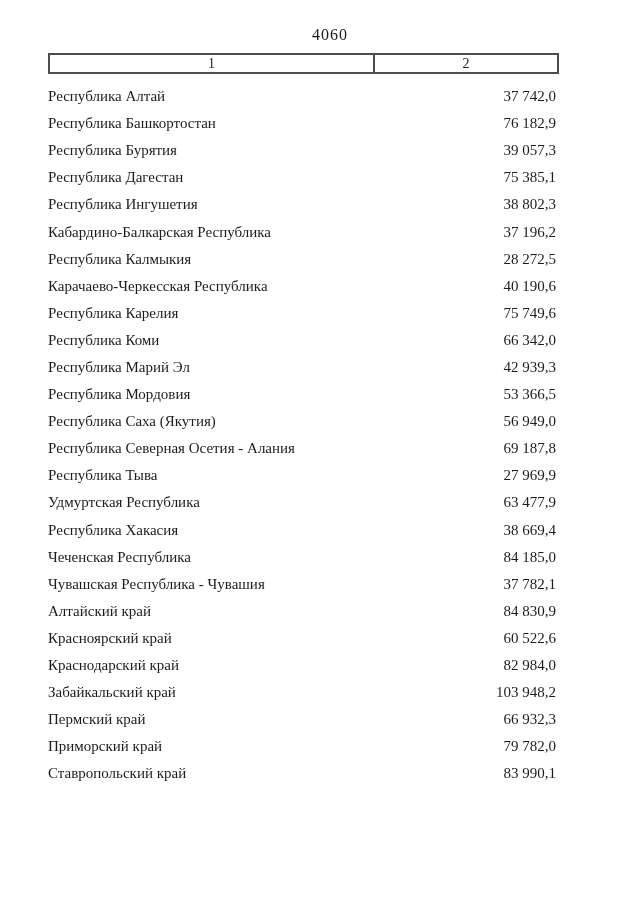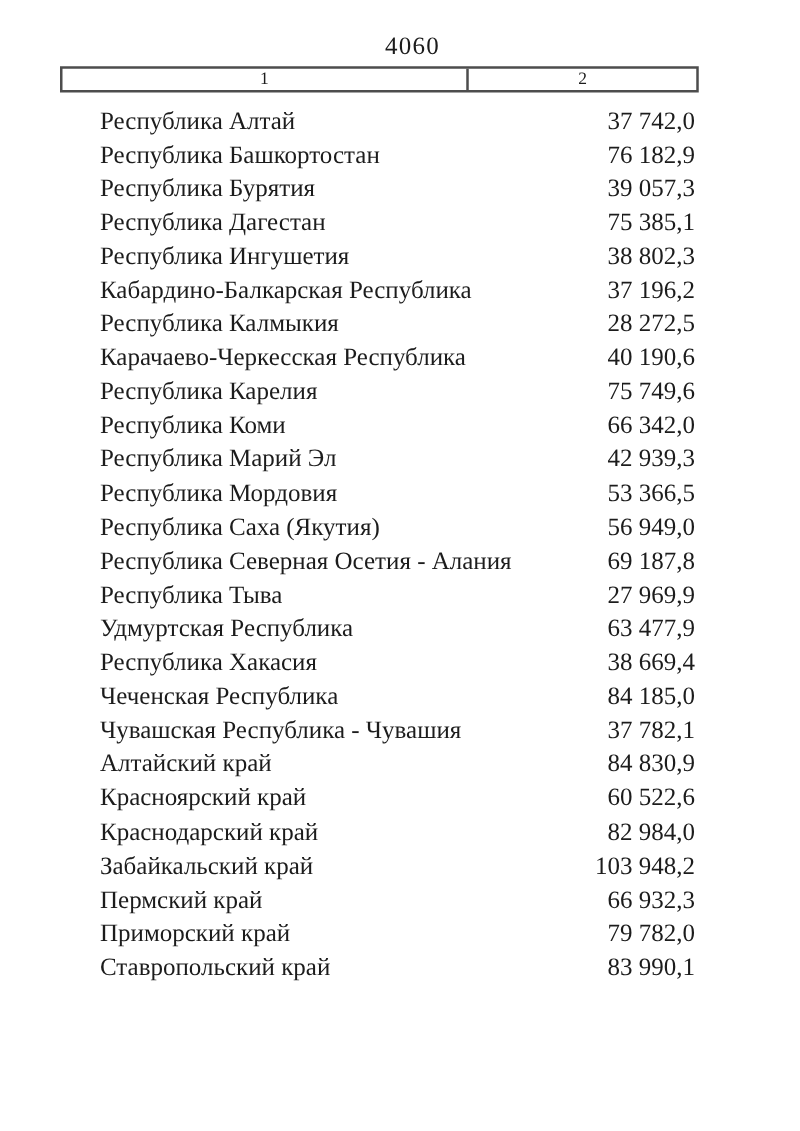--- a/index.html
+++ b/index.html
@@ -14,21 +14,21 @@
     background: #ffffff;
     font-family: "Liberation Serif", "DejaVu Serif", serif;
     color: #1c1c1c;
     overflow: hidden;
   }
   .page-number {
     position: absolute;
     top: 26px;
     left: 330px;
     transform: translateX(-50%);
-    font-size: 20px;
+    font-size: 16px;
     letter-spacing: 1px;
     color: #1c1c1c;
     white-space: nowrap;
   }
   .table-header {
     position: absolute;
     top: 53px;
     left: 48px;
     width: 511px;
     height: 21px;
@@ -55,23 +55,22 @@
     position: absolute;
     top: 83px;
     left: 48px;
     width: 511px;
   }
   .row {
     height: 27.1px;
     display: flex;
     align-items: center;
     justify-content: space-between;
-    font-size: 20px;
+    font-size: 15px;
     line-height: 1;
-    margin-left: 32px;
   }
   .row .region {
     text-align: left;
     white-space: nowrap;
   }
   .row .value {
     text-align: right;
     white-space: nowrap;
     padding-right: 3px;
   }

